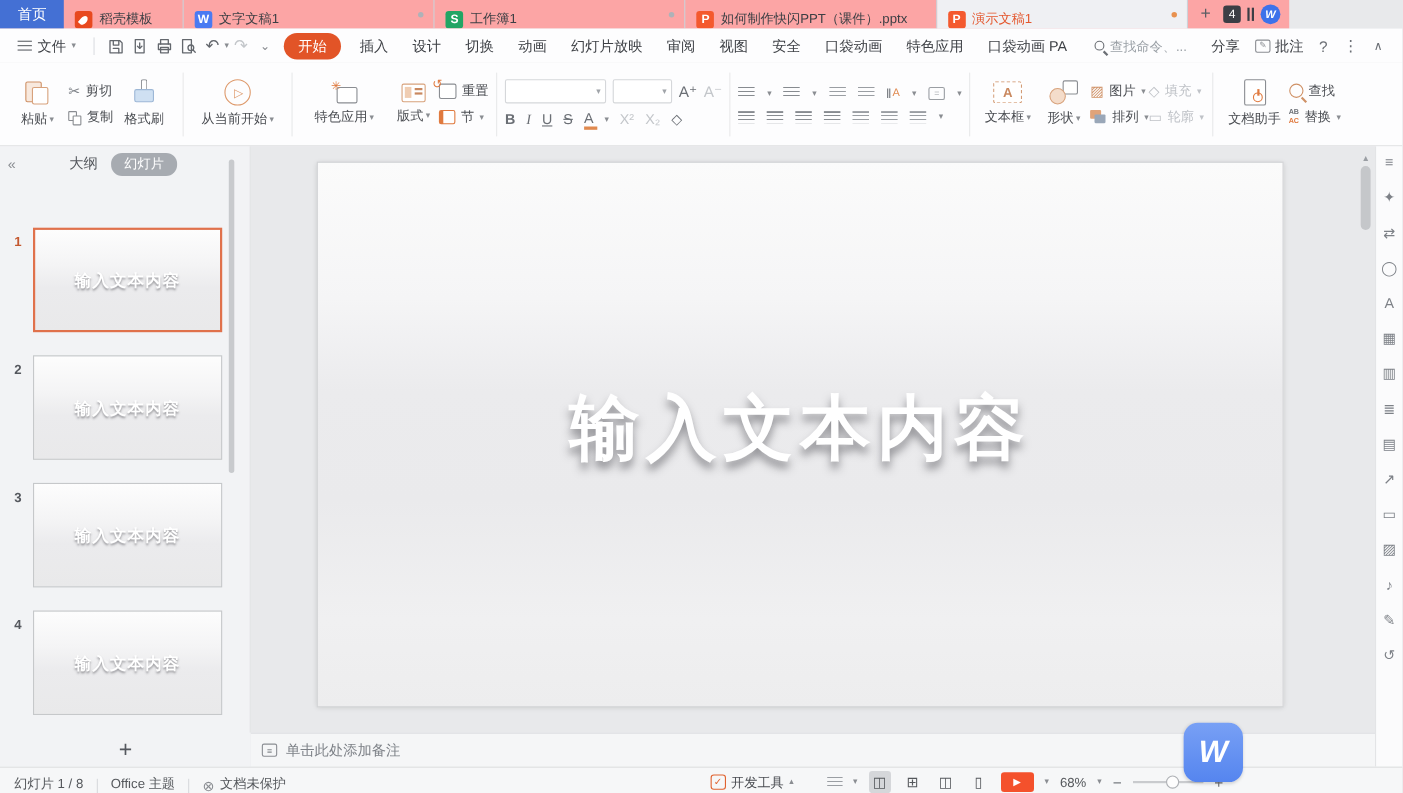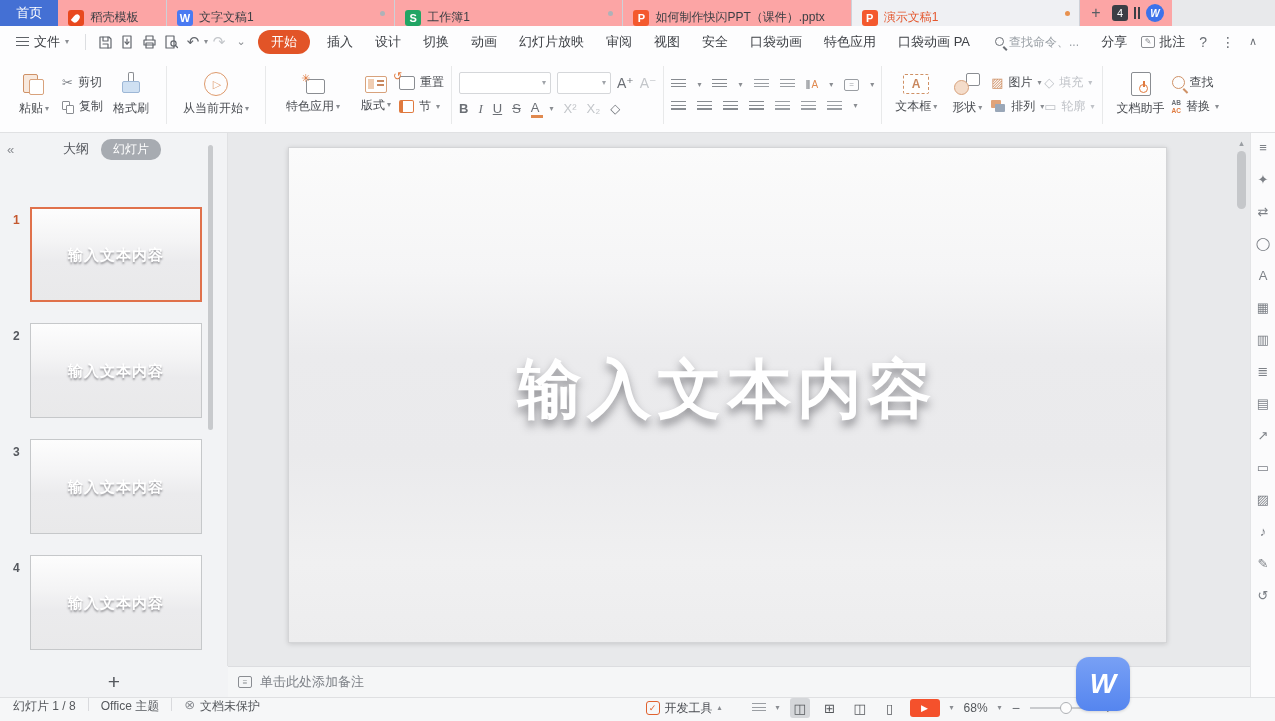--- a/index.html
+++ b/index.html
@@ -139,21 +139,21 @@
 
   
   .notesbar { left:228px; top:666px; width:1022px; height:31px; background:#f5f6f7; border-top:1px solid #dcdde0; display:flex; align-items:center; gap:8px; padding:0 10px; color:#7d8187; font-size:13px; }
   .notesicon { width:14px; height:12px; border:1.2px solid #8a8d92; border-radius:2px; display:flex; align-items:center; justify-content:center; font-size:8px; color:#8a8d92; }
 
   
   .rightrail { left:1250px; top:133px; width:25px; height:564px; background:#fbfbfc; border-left:1px solid #e3e4e6; display:flex; flex-direction:column; align-items:center; gap:19px; padding-top:8px; }
   .rricon { font-size:13px; color:#7d8187; line-height:1; }
 
   
-  .statusbar { left:0; top:697px; width:1275px; height:24px; background:#f6f7f8; border-top:1px solid #dfe0e2; display:flex; align-items:flex-start; padding:0 13px; color:#55585c; font-size:12px; }
+  .statusbar { left:0; top:697px; width:1275px; height:24px; background:#f6f7f8; border-top:1px solid #dfe0e2; display:flex; align-items:flex-end; padding:0 13px; color:#55585c; font-size:12px; }
   .sdiv { width:1px; height:13px; background:#d9dadd; margin:0 12px; }
   .sb-right { margin-left:auto; display:flex; align-items:center; gap:10px; padding-right:150px; }
   .smart { display:flex; align-items:center; gap:5px; color:#4a4d52; }
   .smart-ico { width:14px; height:14px; border:1.6px solid #e0622f; border-radius:3px; display:flex; align-items:center; justify-content:center; color:#e0622f; font-size:9px; font-weight:bold; }
   .viewbtn { width:20px; height:20px; display:flex; align-items:center; justify-content:center; color:#55585c; font-size:13px; border-radius:3px; }
   .viewbtn.sel { background:#d5d7da; }
   .playpill { width:30px; height:18px; background:#f4512c; border-radius:3px; display:flex; align-items:center; justify-content:center; color:#fff; font-size:9px; }
   .ztrack { width:64px; height:2px; background:#c9cbce; position:relative; }
   .zknob { position:absolute; left:30px; top:-5px; width:12px; height:12px; border-radius:50%; background:#fdfdfd; border:1px solid #aeb1b5; }
   .shield { font-size:13px; color:#8a8d92; line-height:1; }

